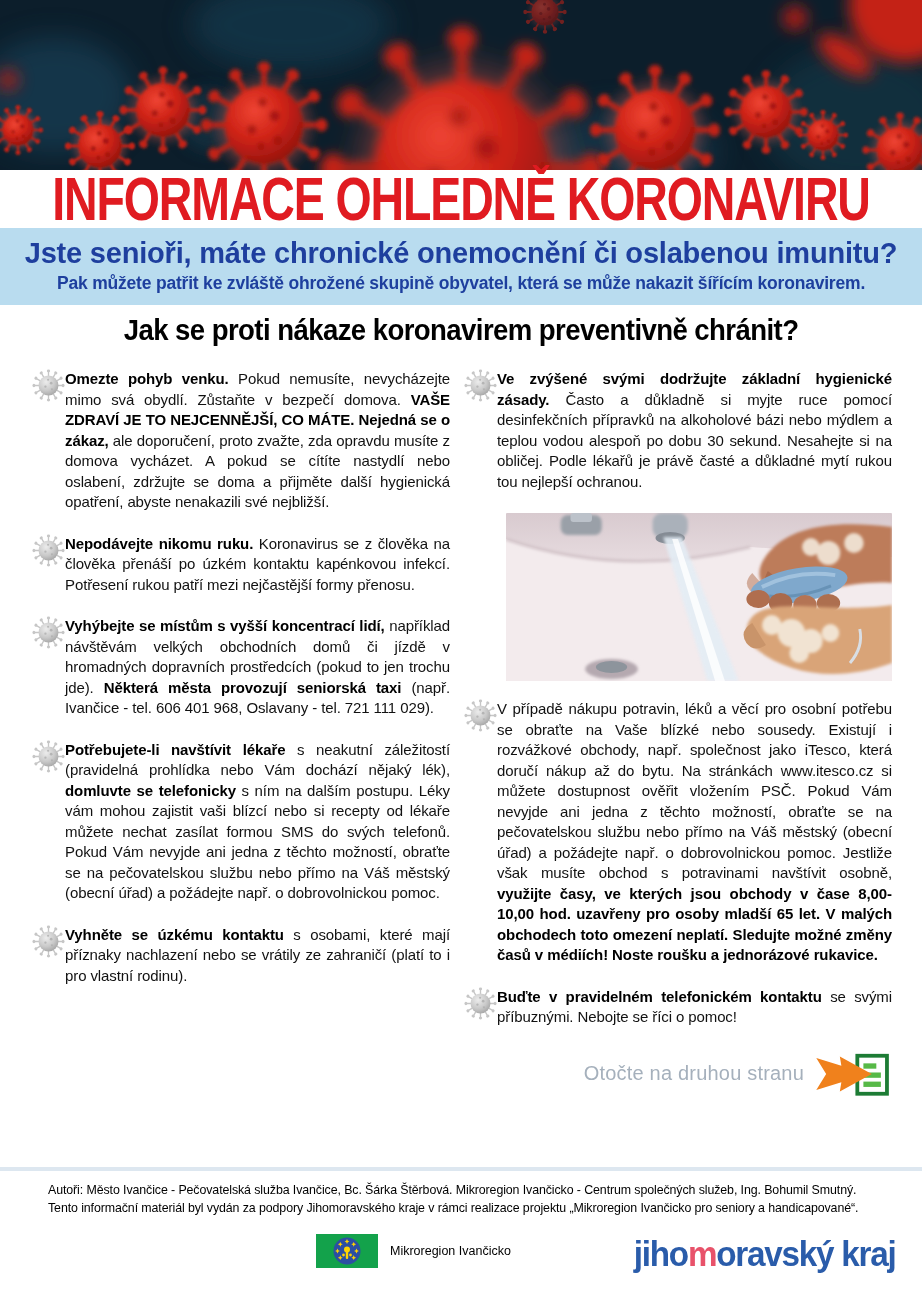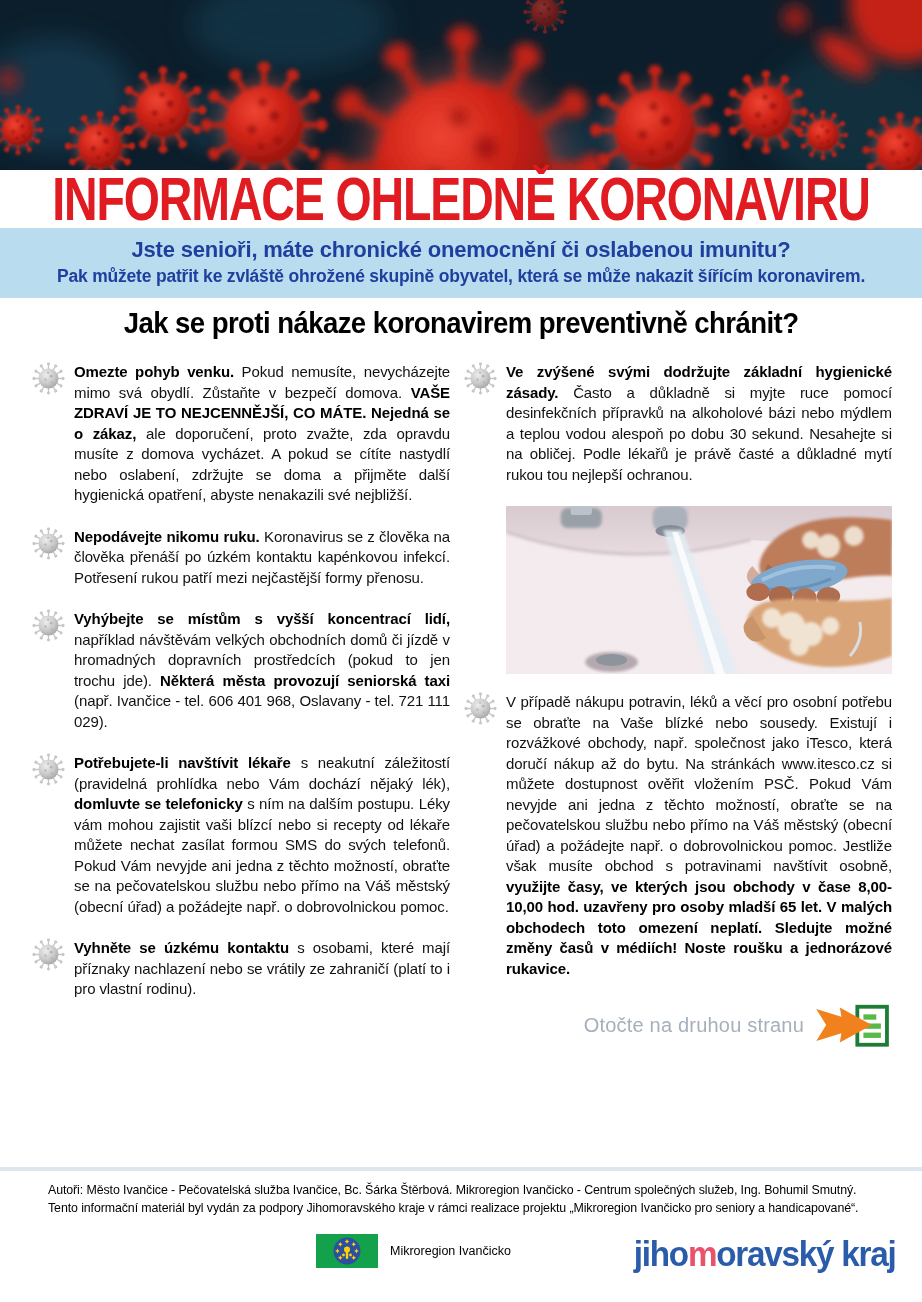--- a/index.html
+++ b/index.html
@@ -27,34 +27,34 @@
   .hero svg{display:block;width:100%;height:100%;}
   
   .headline-wrap{flex:none;height:58px;display:flex;align-items:center;justify-content:center;overflow:visible;}
   .headline{
     display:inline-block;font-size:62px;font-weight:700;letter-spacing:-1.5px;
     color:var(--headline-red);transform:scaleX(0.75);transform-origin:50% 50%;
     white-space:nowrap;line-height:1;
   }
   
   .banner{flex:none;background:var(--banner-bg);text-align:center;padding:9px 0 11px;}
-  .banner-line1{font-size:22px;font-weight:700;color:var(--banner-text);letter-spacing:-0.2px;}
+  .banner-line1{font-size:29px;font-weight:700;color:var(--banner-text);letter-spacing:-0.2px;}
   .banner-line2{font-size:17.5px;font-weight:700;color:var(--banner-text);margin-top:3px;letter-spacing:-0.2px;text-align:center;}
   
   .question-wrap{flex:none;text-align:center;margin:9px 0 20px;}
   .question{
     display:inline-block;font-size:29px;font-weight:700;color:#000;
     letter-spacing:-0.6px;transform:scaleX(0.95);transform-origin:50% 50%;white-space:nowrap;
   }
   
   .columns{flex:1;display:flex;gap:14px;padding:2px 30px 0 32px;min-height:0;overflow:hidden;}
   .col{min-width:0;}
   .col-left{flex:0 0 418px;}
   .col-right{flex:1;}
-  .item{display:flex;gap:9px;margin-bottom:21px;justify-content:flex-end;}
+  .item{display:flex;margin-bottom:21px;justify-content:flex-end;}
   .vicon{width:33px;height:33px;flex:none;margin-top:0;}
   .item p{
     margin:0;flex:1;font-size:15px;line-height:20.5px;color:var(--body-text);
     text-align:justify;letter-spacing:-0.1px;
   }
   .item p b{font-weight:700;color:#000;}
   
   .photo{margin:2px 0 18px 42px;}
   .photo svg{display:block;width:100%;height:168px;border-radius:1px;}
   
@@ -300,20 +300,26 @@
           <path d="M352,150 q14,-16 10,-34" stroke="#d9dee4" stroke-width="3" fill="none"></path>
         </svg>
       </div>
 
       <div class="item">
         <svg class="vicon" viewBox="-86 -86 172 172">
             <use href="#gvirus"></use>
           </svg>
         <p>V případě nákupu potravin, léků a věcí pro osobní potřebu se obraťte na Vaše blízké nebo sousedy. Existují i rozvážkové obchody, např. společnost jako iTesco, která doručí nákup až do bytu. Na stránkách www.itesco.cz si můžete dostupnost ověřit vložením PSČ. Pokud Vám nevyjde ani jedna z těchto možností, obraťte se na pečovatelskou službu nebo přímo na Váš městský (obecní úřad) a požádejte např. o dobrovolnickou pomoc. Jestliže však musíte obchod s potravinami navštívit osobně, <b>využijte časy, ve kterých jsou obchody v čase 8,00-10,00 hod. uzavřeny pro osoby mladší 65 let. V malých obchodech toto omezení neplatí. Sledujte možné změny časů v médiích! Noste roušku a jednorázové rukavice.</b></p>
       </div>
+      <div class="item">
+        <svg class="vicon" viewBox="-86 -86 172 172">
+            <use href="#gvirus"></use>
+          </svg>
+        <p><b>Buďte v pravidelném telefonickém kontaktu</b> se svými příbuznými. Nebojte se říci o pomoc!</p>
+      </div>
 
       <div class="turn-note">
         <span class="turn-text">Otočte na druhou stranu</span>
         <span class="turn-icon">
           <svg viewBox="0 0 100 62">
             <rect x="57" y="7" width="39" height="50" fill="#ffffff" stroke="#1d7c35" stroke-width="5"></rect>
             <rect x="65" y="17" width="17" height="7" fill="#57b947"></rect>
             <rect x="65" y="29" width="23" height="7" fill="#57b947"></rect>
             <rect x="65" y="41" width="23" height="7" fill="#57b947"></rect>
             <path d="M3,10 L36,20 L34,8 L76,31 L34,54 L36,42 L3,52 L16,31 Z" fill="#f0811c"></path>

